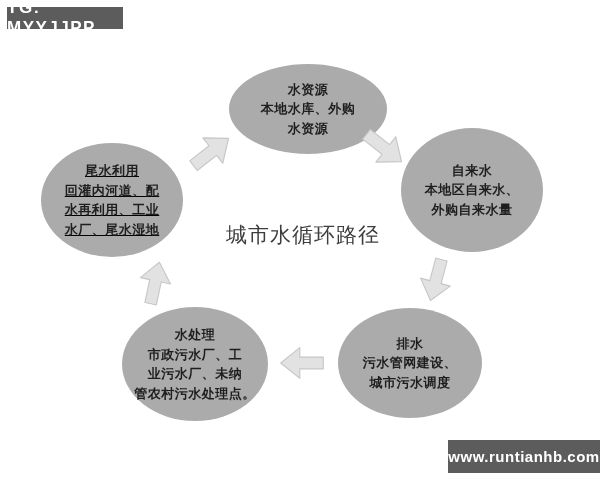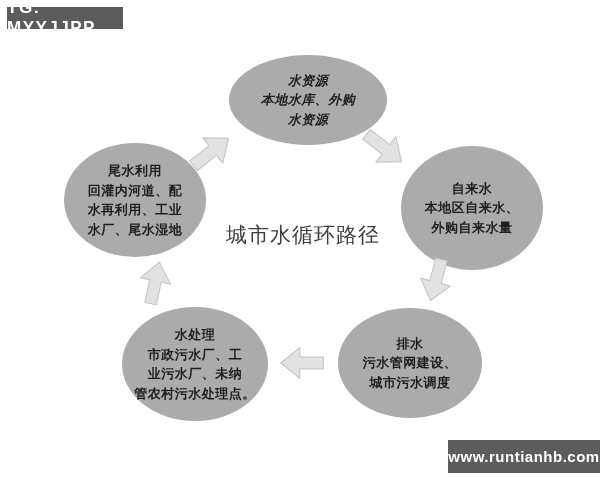--- a/index.html
+++ b/index.html
@@ -39,25 +39,25 @@
   .node-text {
     font-family: "Liberation Serif", "DejaVu Serif", serif;
     font-weight: 600;
     font-size: 13px;
     line-height: 1.5;
     color: var(--node-text, #1e1e1e);
     text-align: center;
     white-space: pre-line;
     letter-spacing: 0.5px;
   }
-  #node-water-resources  { left: 229px; top:  55px; width: 158px; height:  90px; font-style: italic; }
-  #node-tap-water        { left: 401px; top: 146px; width: 142px; height: 124px; }
+  #node-water-resources  { left: 229px; top:  64px; width: 158px; height:  90px; }
+  #node-tap-water        { left: 401px; top: 128px; width: 142px; height: 124px; }
   #node-drainage         { left: 338px; top: 308px; width: 144px; height: 110px; }
   #node-water-treatment  { left: 122px; top: 307px; width: 146px; height: 114px; }
-  #node-tailwater-reuse  { left:  64px; top: 143px; width: 142px; height: 114px; }
+  #node-tailwater-reuse  { left:  41px; top: 143px; width: 142px; height: 114px; text-decoration: underline; }
   #diagram-title {
     position: absolute;
     left: 197px; top: 221px; width: 212px;
     text-align: center;
     font-family: "Liberation Serif", "DejaVu Serif", serif;
     font-weight: 500;
     font-size: 21px;
     letter-spacing: 1px;
     color: var(--title-text, #3d3d3d);
   }

